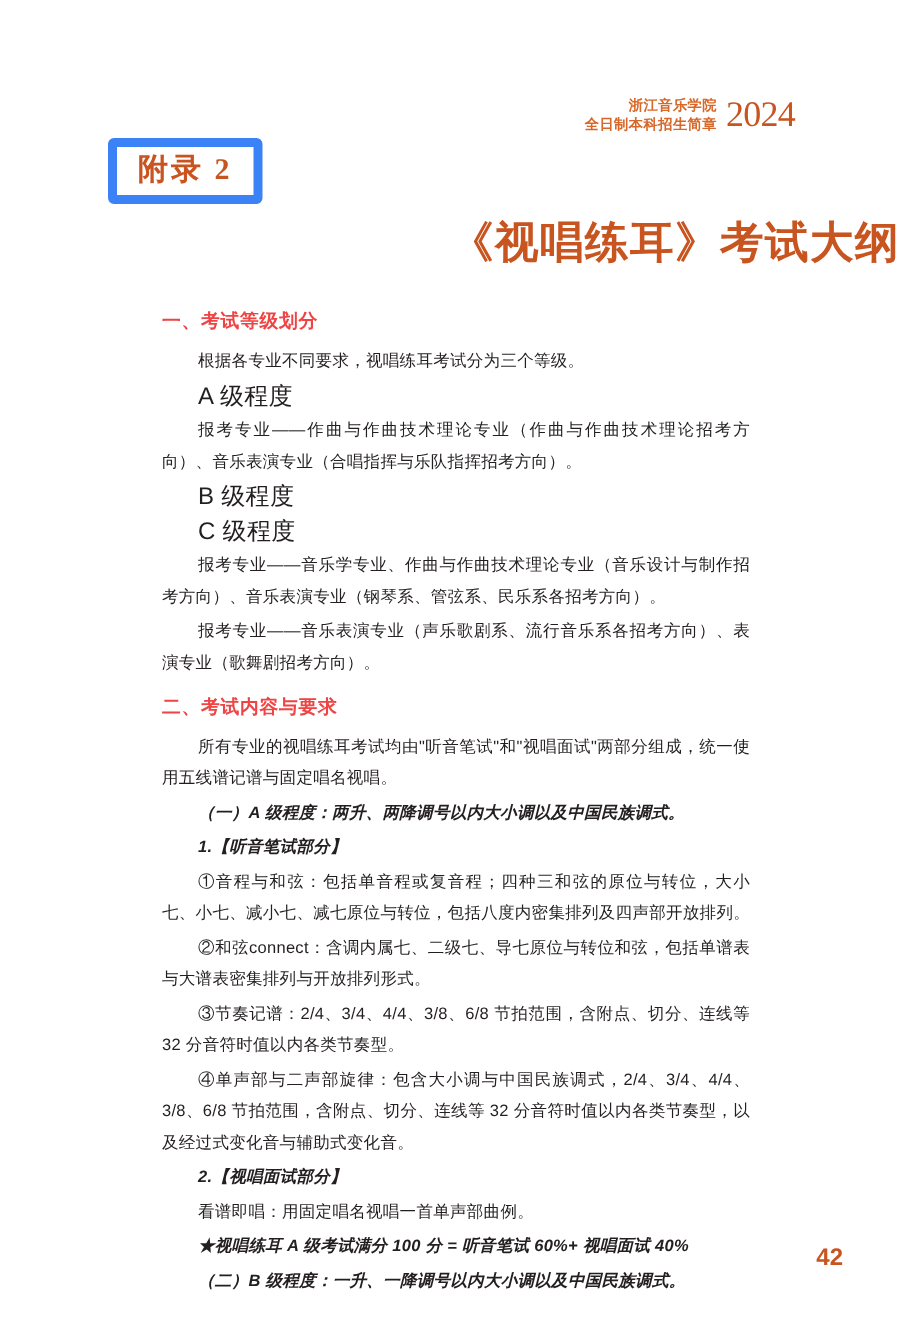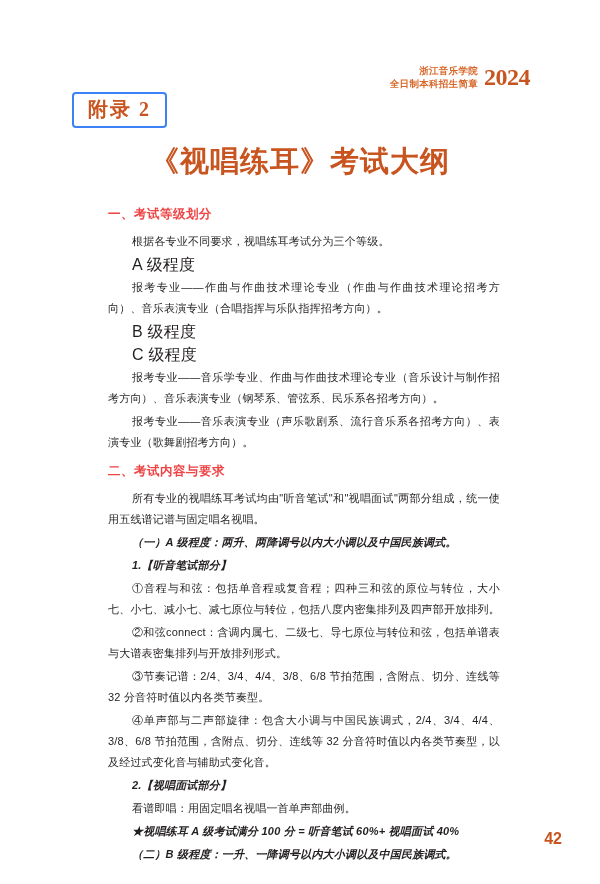--- a/index.html
+++ b/index.html
@@ -37,50 +37,50 @@
     font-size: 9.5px;
     line-height: 13px;
     color: #d8682a;
     font-weight: bold;
     letter-spacing: 0.3px;
     margin-right: 6px;
   }
   .header-text div { white-space: nowrap; }
   .header-year {
     font-size: 24px;
-    font-weight: bold;
+    font-weight: normal;
     color: #c8541f;
     font-family: "Liberation Serif", serif;
     letter-spacing: -0.5px;
     line-height: 24px;
   }
 
   
   .appendix-tag {
     position: absolute;
     left: 72px;
     top: 92px;
-    border: 2px solid #3b82f6;
+    border: 6px solid #3b82f6;
     border-radius: 4px;
     padding: 5px 14px 7px 14px;
     color: #c8541f;
     font-size: 20px;
     font-weight: bold;
     font-family: "Liberation Serif", serif;
     letter-spacing: 2px;
     line-height: 1;
   }
 
   
   .doc-title {
     position: absolute;
     left: 0;
     top: 142px;
     width: 600px;
-    text-align: center;
+    text-align: right;
     font-family: "Liberation Serif", serif;
     font-size: 29px;
     font-weight: bold;
     color: #c8541f;
     letter-spacing: 1px;
   }
 
   
   .content {
     position: absolute;

